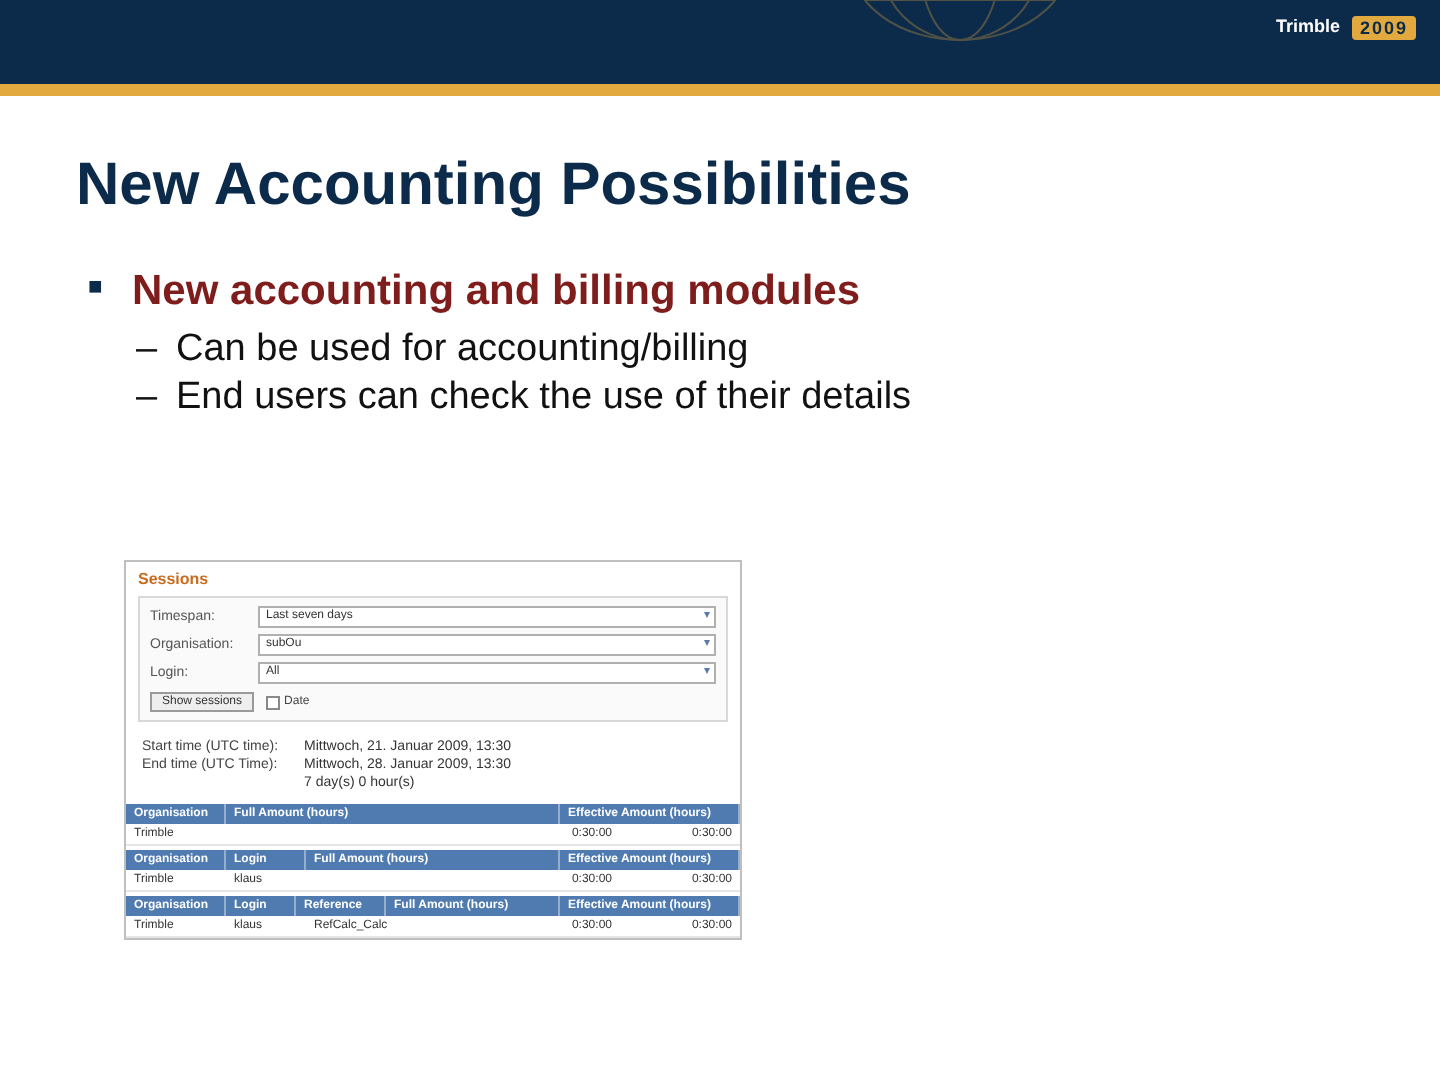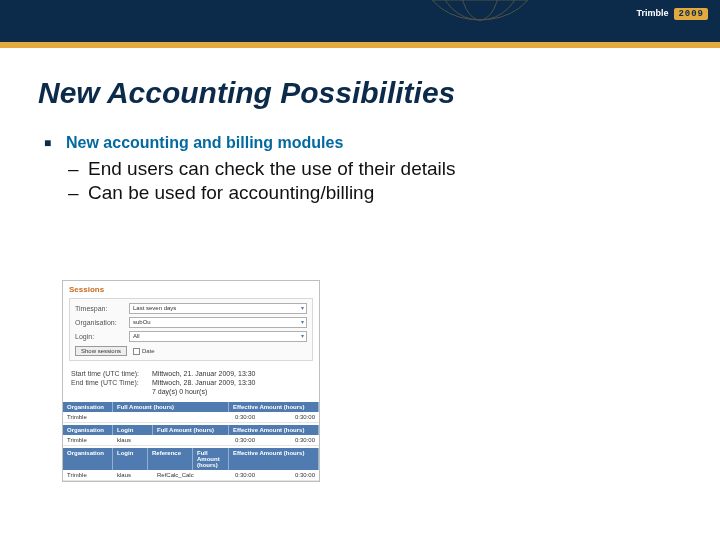--- a/index.html
+++ b/index.html
@@ -38,46 +38,44 @@
   .logo .brand { font-size: 9px; font-style: normal; letter-spacing: 0; margin-top: 2px; }
   .logo .year {
     background: #e2a93e;
     color: #0c2a4a;
     font-style: normal;
     font-size: 9px;
     padding: 1px 4px;
     border-radius: 2px;
     margin-left: 2px;
     margin-top: 2px;
-    font-family: Liberation Mono, monospace;
   }
   .globe-deco {
     position: absolute;
     right: 180px; top: -30px;
     width: 120px; height: 70px;
     opacity: 0.35;
   }
   .content {
     padding: 28px 38px 0 38px;
   }
   h1 {
     font-size: 30px;
     font-weight: bold;
     color: #0c2a4a;
     margin-bottom: 24px;
-    font-style: italic;
   }
   ul.bullets {
     list-style: none;
     margin-left: 6px;
   }
   ul.bullets > li {
-    font-size: 16px;
-    font-weight: bold;
-    color: #0369a1;
+    font-size: 21px;
+    font-weight: bold;
+    color: #7f1d1d;
     margin-bottom: 4px;
     position: relative;
     padding-left: 22px;
   }
   ul.bullets > li::before {
     content: "■";
     color: #0c2a4a;
     position: absolute;
     left: 0; top: 2px;
     font-size: 12px;
@@ -98,21 +96,21 @@
   ul.sub > li::before {
     content: "–";
     position: absolute;
     left: 0; top: 0;
     color: #111;
   }
   .screenshot {
     position: absolute;
     left: 62px;
     top: 280px;
-    width: 258px;
+    width: 309px;
     border: 1px solid #bfbfbf;
     background: #fff;
     font-size: 7px;
     color: #333;
   }
   .screenshot .panel-title {
     color: #c96b1e;
     font-weight: bold;
     font-size: 8px;
     padding: 4px 6px 2px 6px;
@@ -228,22 +226,22 @@
   </div>
   <div class="header-accent"></div>
 </div>
 
 <div class="content">
   <h1>New Accounting Possibilities</h1>
   <ul class="bullets">
     <li>New accounting and billing modules</li>
   </ul>
   <ul class="sub">
+    <li>Can be used for accounting/billing</li>
     <li>End users can check the use of their details</li>
-    <li>Can be used for accounting/billing</li>
   </ul>
 </div>
 
 <div class="screenshot">
   <div class="panel-title">Sessions</div>
 
   <div class="form-box">
     <div class="form-row">
       <span class="lbl">Timespan:</span>
       <div class="sel">Last seven days</div>

